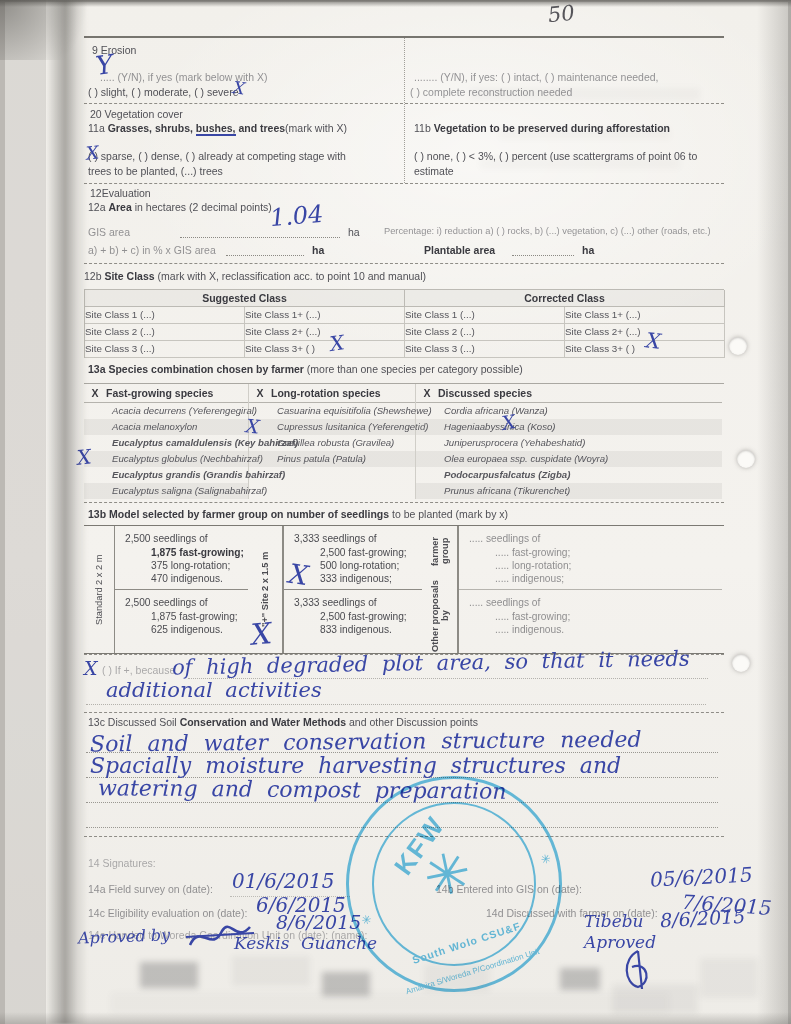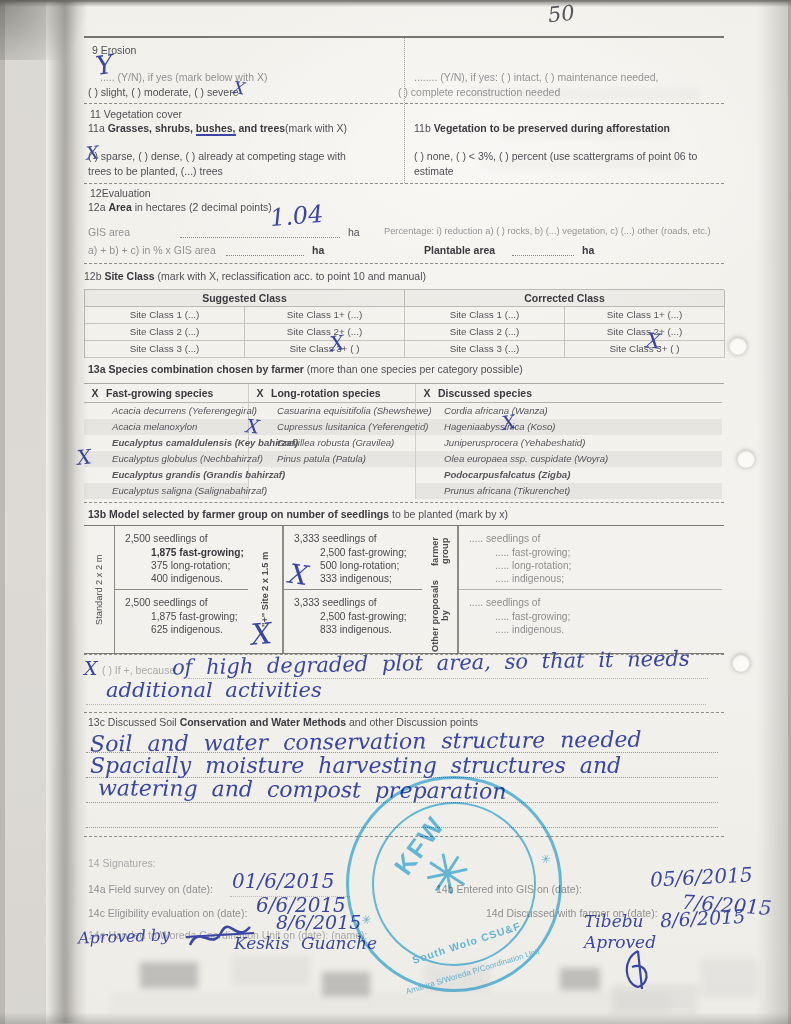--- a/index.html
+++ b/index.html
@@ -42,21 +42,21 @@
   .dotl{position:absolute;height:1px;border-bottom:1.5px dotted #8b8983;}
   .hw{position:absolute;white-space:nowrap;font-family:"DejaVu Serif",serif;font-style:italic;
       color:#3946a5;z-index:3;}
   .hw-dark{color:#56555a;}
   .ul-blue{border-bottom:2px solid #3946a5;}
 
   
   .sc-grid{display:grid;grid-template-columns:repeat(4,160px);border-left:1px solid #bcbab4;border-top:1px solid #bcbab4;margin-top:1px;}
   .sc-h{grid-column:span 2;height:16px;line-height:16px;text-align:center;font-weight:bold;font-size:10.5px;
         color:#3a3a40;border-right:1px solid #bcbab4;border-bottom:1px solid #bcbab4;background:rgba(200,198,192,.18);}
-  .sc-c{height:16px;line-height:16px;text-align:center;font-size:9.8px;color:#55555b;
+  .sc-c{height:16px;line-height:16px;font-size:9.8px;color:#55555b;
         border-right:1px solid #c7c5bf;border-bottom:1px solid #c7c5bf;}
 
   
   .banner-line{position:absolute;left:-22px;right:-22px;top:17px;height:3px;background:#4b4945;}
   .arrow{position:absolute;width:46px;height:42px;top:-3px;z-index:3;
          background:repeating-linear-gradient(45deg,#56524c 0 3px,#2e2b28 3px 6px);}
   .arrow-l{left:-27px;clip-path:polygon(0 0,100% 50%,0 100%);}
   .arrow-r{right:-25px;clip-path:polygon(100% 0,0 50%,100% 100%);}
   .banner-box{position:absolute;left:179px;top:2px;width:282px;height:28px;line-height:28px;
               border:2px solid #403e3a;background:#f6f4ef;text-align:center;
@@ -117,26 +117,26 @@
   <div class="form">
 
     <div class="frow" style="height:66px">
       <div class="vdiv"></div>
       <span class="abs print" style="left:8px;top:6px">9 Erosion</span>
       <span class="abs print faint" style="left:16px;top:33px">..... (Y/N), if yes (mark below with X)</span>
       <span class="abs print" style="left:4px;top:48px">(  ) slight, (  ) moderate, (  ) severe</span>
       <span class="hw" style="left:12px;top:12px;font-size:26px;transform:rotate(-8deg)">Y</span>
       <span class="hw" style="left:149px;top:40px;font-size:17px;transform:rotate(8deg)">X</span>
       <span class="abs print faint" style="left:330px;top:33px">........ (Y/N), if yes: ( ) intact, (  ) maintenance needed,</span>
-      <span class="abs print faint" style="left:314px;top:48px">( ) complete reconstruction needed</span>
+      <span class="abs print faint" style="left:326px;top:48px">( ) complete reconstruction needed</span>
     </div>
 
     <div class="frow" style="height:80px">
       <div class="vdiv"></div>
-      <span class="abs print" style="left:6px;top:4px">11 Vegetation cover</span>
+      <span class="abs print" style="left:6px;top:4px">20 Vegetation cover</span>
       <span class="abs" style="left:4px;top:18px">
         <span class="print">11a </span><span class="bold">Grasses, shrubs, </span><span class="bold ul-blue">bushes,</span><span class="bold"> and trees</span><span class="print">(mark with X)</span>
       </span>
       <span class="abs print" style="left:4px;top:46px">(  ) sparse, (  ) dense, (  ) already at competing stage with</span>
       <span class="abs print" style="left:4px;top:61px">trees to be planted, (...) trees</span>
       <span class="hw" style="left:2px;top:38px;font-size:18px;transform:rotate(-6deg)">X</span>
       <span class="abs" style="left:330px;top:18px">
         <span class="print">11b </span><span class="bold">Vegetation to be preserved during afforestation</span>
       </span>
       <span class="abs print" style="left:330px;top:46px">(  ) none, (  ) &lt; 3%, (  ) percent (use scattergrams of point 06 to</span>
@@ -238,21 +238,21 @@
       <div class="m-table">
         <div class="m-vlab" style="width:30px">
           <span>Standard</span>
             <span>2 x 2 m</span>
         </div>
         <div class="m-col" style="width:134px">
           <div class="m-cell">
             <div class="m-l0">2,500 seedlings of</div>
             <div class="m-li bold">1,875 fast-growing;</div>
             <div class="m-li">375 long-rotation;</div>
-            <div class="m-li">400 indigenous.</div>
+            <div class="m-li">470 indigenous.</div>
           </div>
           <div class="m-cell">
             <div class="m-l0">2,500 seedlings of</div>
             <div class="m-li">1,875 fast-growing;</div>
             <div class="m-li">625 indigenous.</div>
           </div>
         </div>
         <div class="m-vlab bold" style="width:35px">
           <span>"+" Site</span>
             <span>2 x 1.5 m</span>

